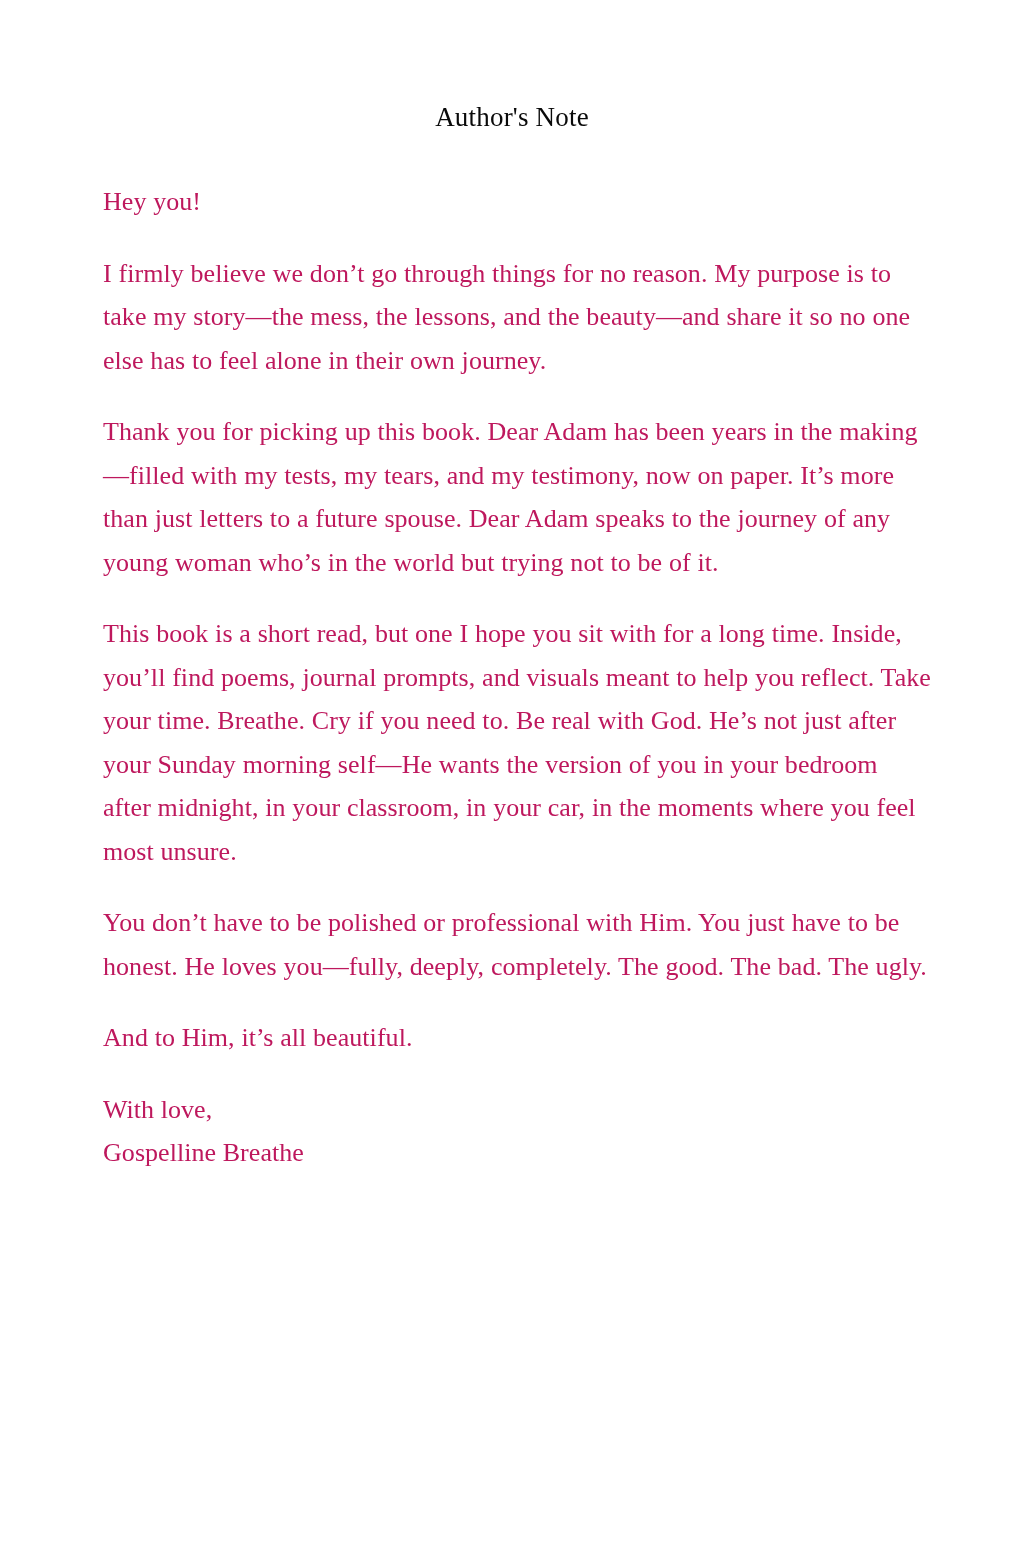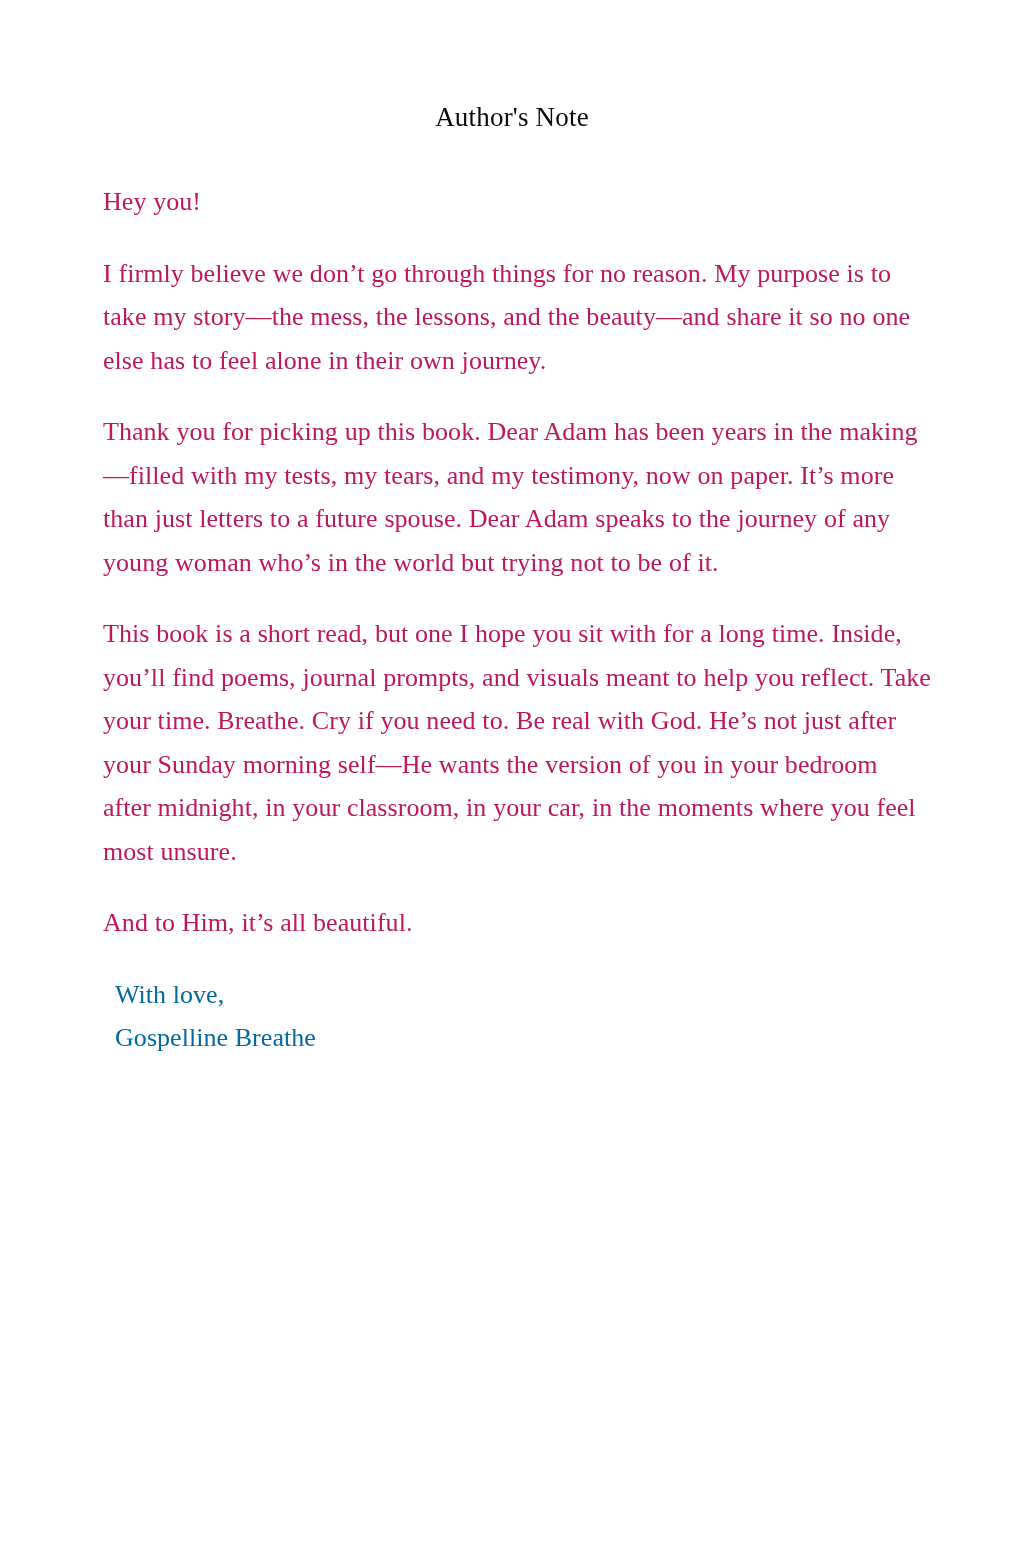--- a/index.html
+++ b/index.html
@@ -58,24 +58,24 @@
     word-spacing: 0.2px;
     hyphens: none;
     -webkit-hyphens: none;
   }
 
   .para.greeting {
     margin-bottom: 28px;
   }
 
   .signoff {
-    margin: 12px;
+    margin: 0;
     font-size: 26px;
     line-height: 43.5px;
-    color: #0369a1;
+    color: #be185d;
     letter-spacing: 0.05px;
   }
 
   .signoff-line {
     display: block;
   }
 </style>
 </head>
 <body>
 
@@ -86,20 +86,21 @@
   <div class="body-column">
 
     <p class="para greeting">Hey you!</p>
 
     <p class="para">I firmly believe we don’t go through things for no reason. My purpose is to take my story—the mess, the lessons, and the beauty—and share it so no one else has to feel alone in their own journey.</p>
 
     <p class="para">Thank you for picking up this book. Dear Adam has been years in the making—filled with my tests, my tears, and my testimony, now on paper. It’s more than just letters to a future spouse. Dear Adam speaks to the journey of any young woman who’s in the world but trying not to be of it.</p>
 
     <p class="para">This book is a short read, but one I hope you sit with for a long time. Inside, you’ll find poems, journal prompts, and visuals meant to help you reflect. Take your time. Breathe. Cry if you need to. Be real with God. He’s not just after your Sunday morning self—He wants the version of you in your bedroom after midnight, in your classroom, in your car, in the moments where you feel most unsure.</p>
 
+    <p class="para">You don’t have to be polished or professional with Him. You just have to be honest. He loves you—fully, deeply, completely. The good. The bad. The ugly.</p>
 
     <p class="para">And to Him, it’s all beautiful.</p>
 
     <div class="signoff">
       <span class="signoff-line">With love,</span>
       <span class="signoff-line">Gospelline Breathe</span>
     </div>
 
   </div>
 </div>

